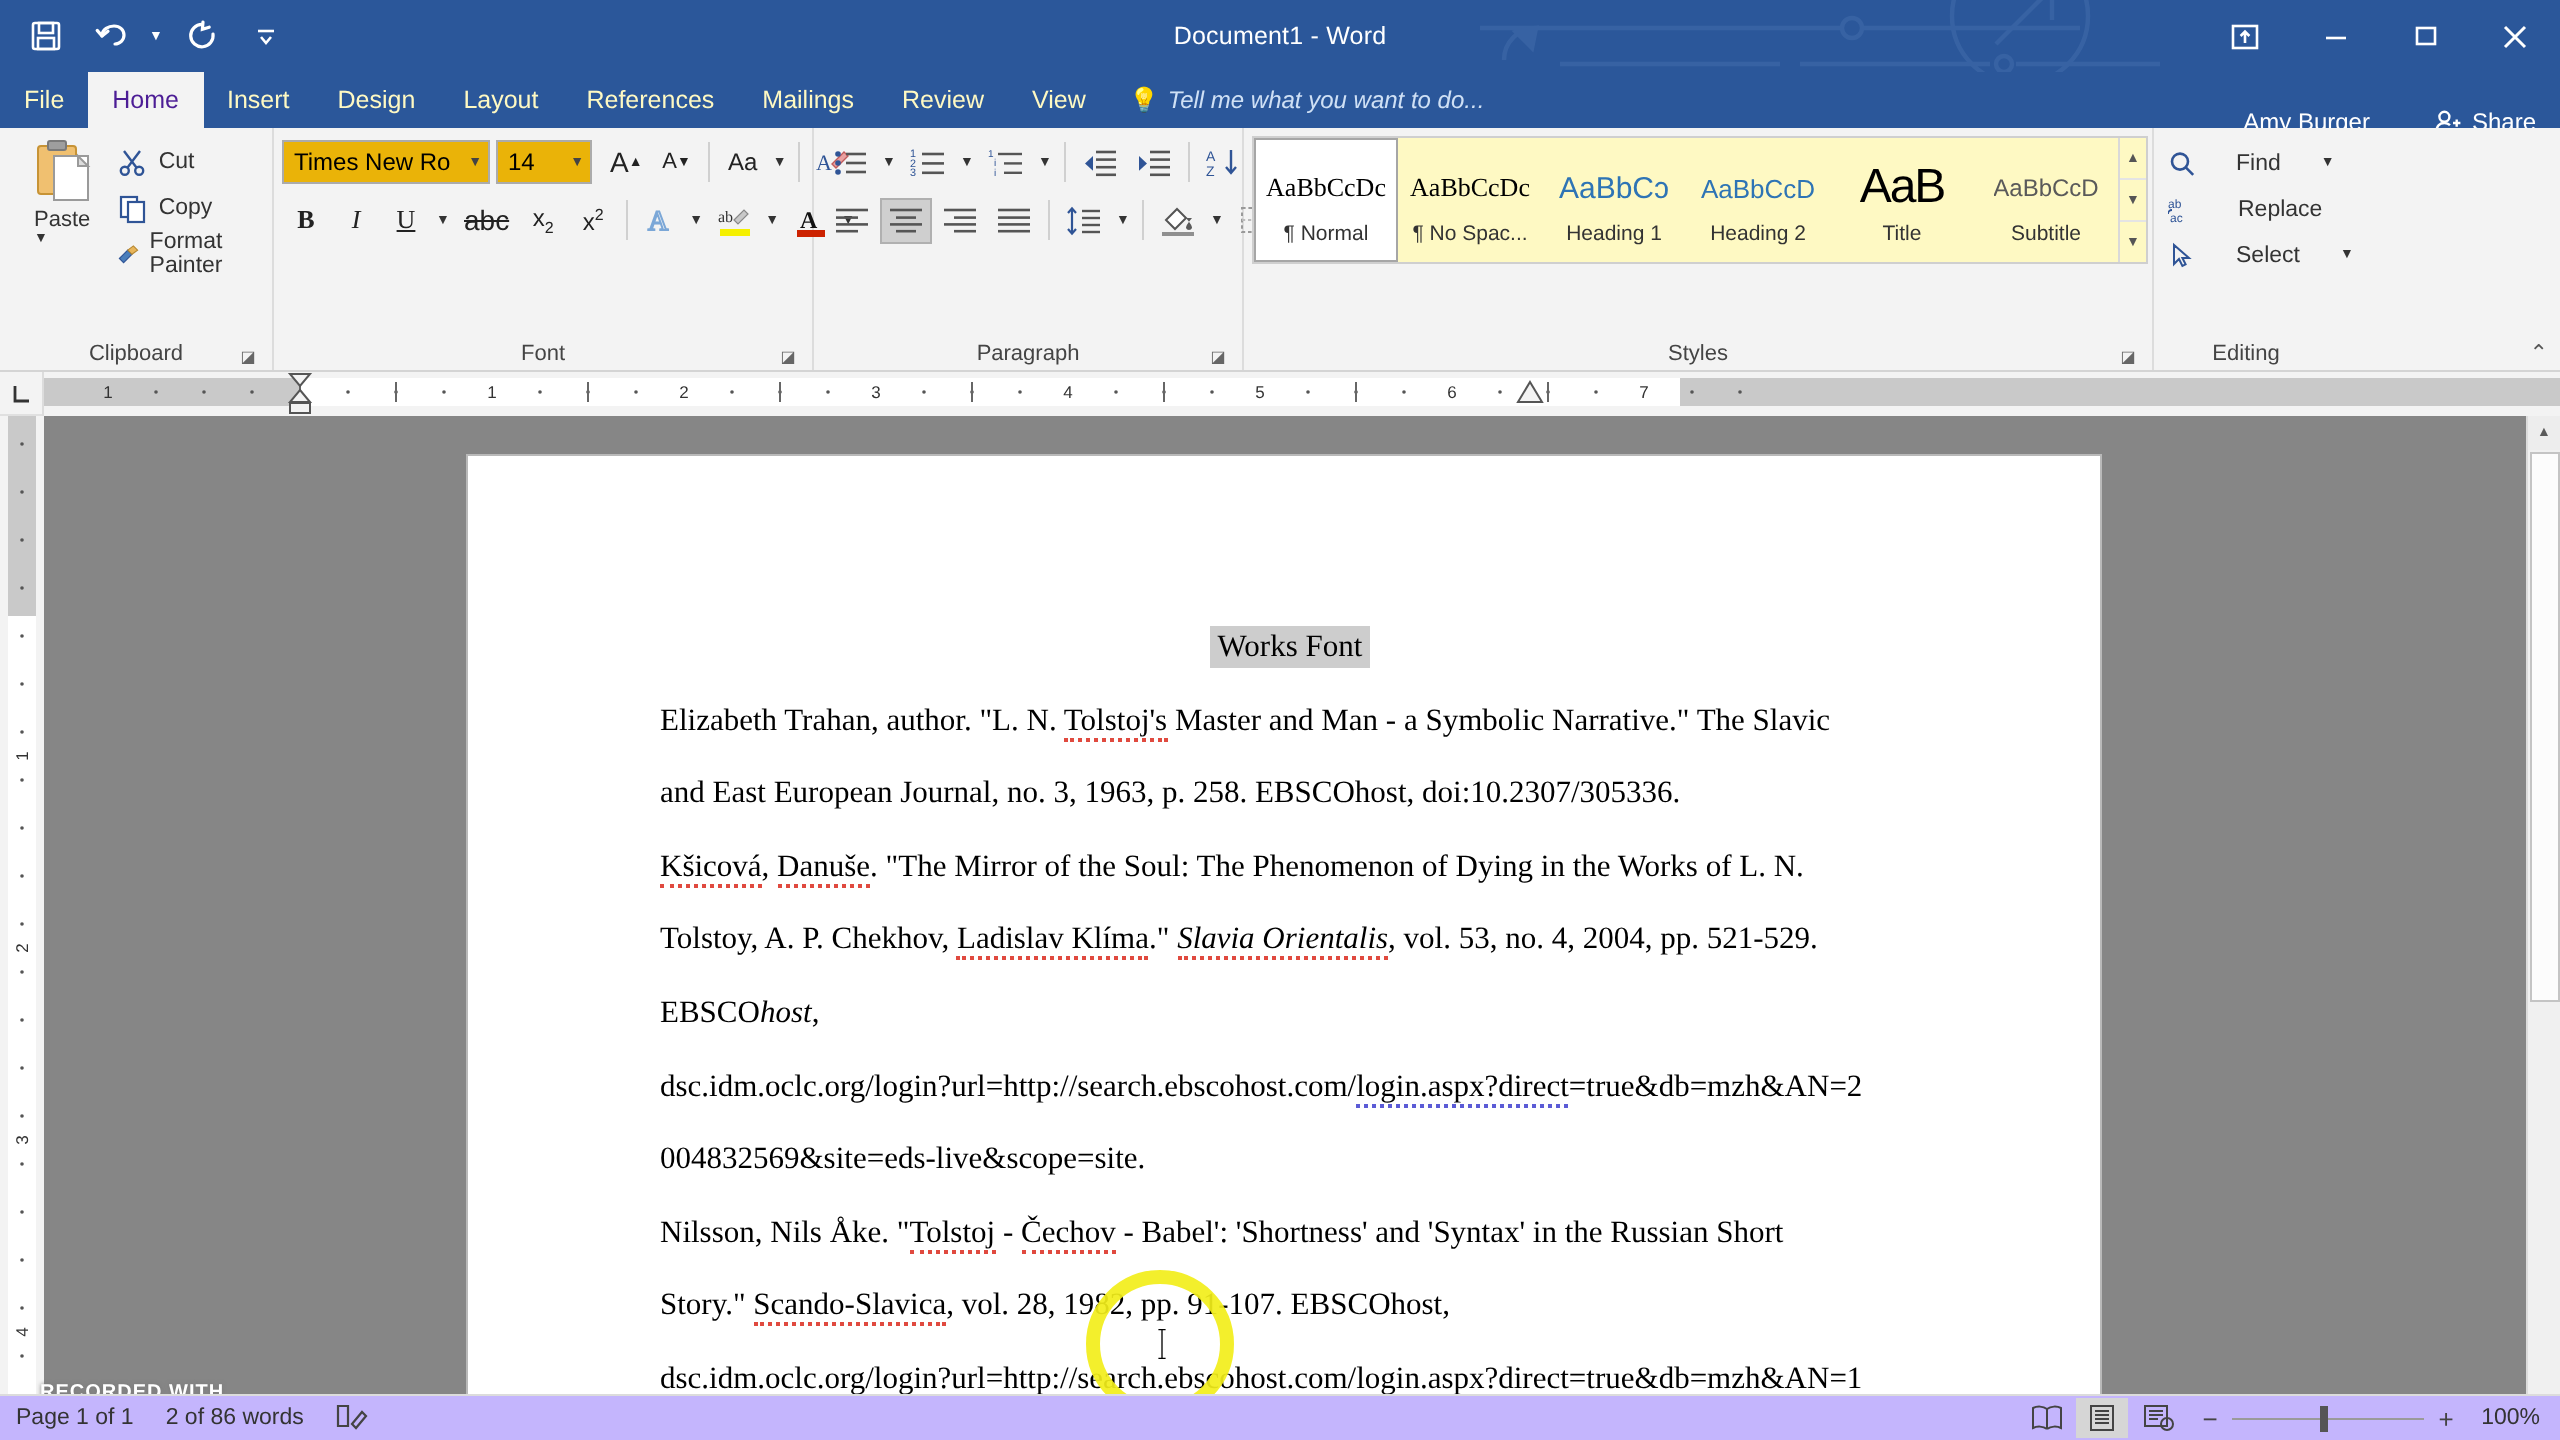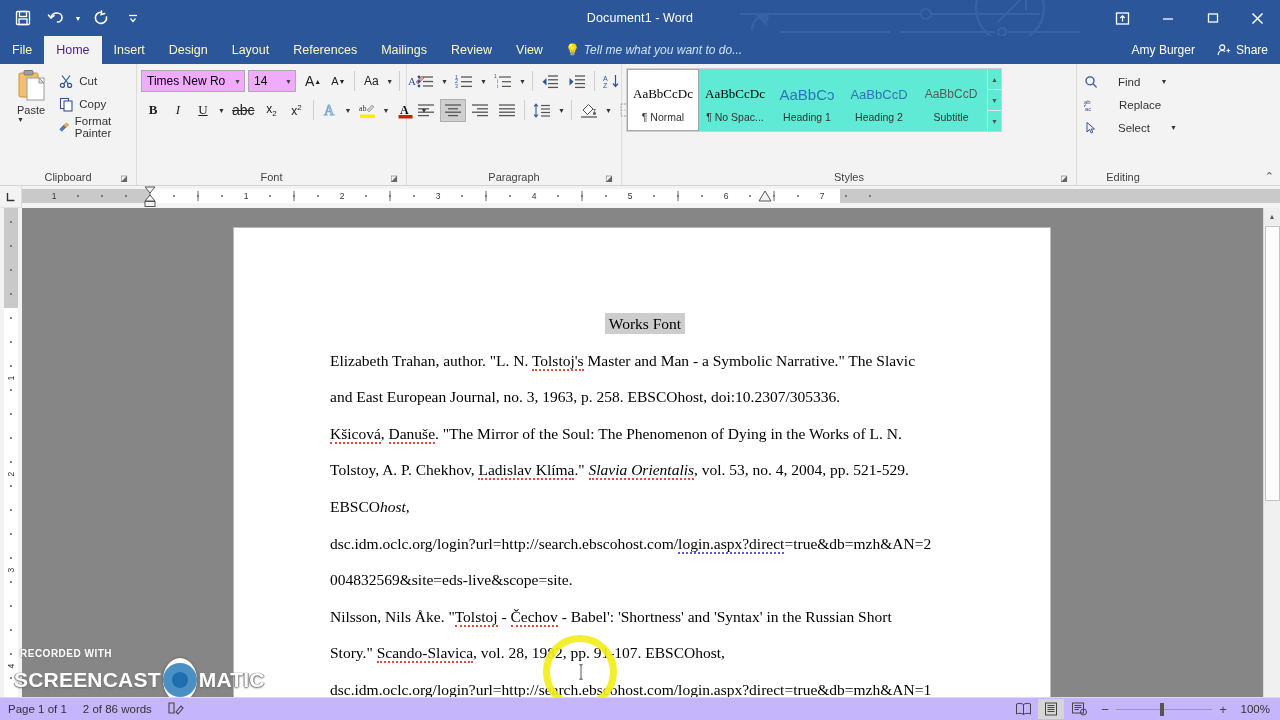--- a/index.html
+++ b/index.html
@@ -62,22 +62,22 @@
     display: flex; align-items: center;
     color: #fef9c3; font-size: 12.5px;
   }
   .tab.active { background: #f3f3f3; color: #4c1d95; }
   .tellme {
     display: flex; align-items: center; gap: 4px;
     padding: 0 10px; color: #cfe0f5; font-size: 12px; font-style: italic;
   }
   .tellme .bulb { color: #ffd24d; font-size: 12px; font-style: normal;}
   .account {
-    position: absolute; right: 0; top: 0; height: 28px;
-    display: flex; align-items: center; gap: 4px;
+    position: absolute; right: 0; top: 11px; height: 28px;
+    display: flex; align-items: center; gap: 14px;
   }
   .acct-name { color: #fff; font-size: 12px; padding: 0 10px; }
   .share-btn {
     display: flex; align-items: center; gap: 5px;
     color: #fff; font-size: 12px; height: 28px;
     padding: 0 12px 0 8px; background: #2b579a;
   }
 
   
   .ribbon {
@@ -117,42 +117,42 @@
     font-size: 11.5px; color: #333; height: 20px; padding: 0 4px;
   }
 
   
   .fontgrp { width: 270px; }
   .row { display: flex; align-items: center; gap: 1px; }
   .row.r1 { height: 27px; padding-top:1px; }
   .row.r2 { height: 26px; margin-top: 3px; }
   .combo {
     display: flex; align-items: center; justify-content: space-between;
-    background: #f0abfc; border: 1px solid #ababab; height: 22px;
+    background: #eab308; border: 1px solid #ababab; height: 22px;
     font-size: 12px; color: #000; padding: 0 3px 0 5px;
   }
   .combo.fontname { width: 104px; }
   .combo.fontsize { width: 48px; margin-left: 2px; }
   .combo .car { font-size: 7px; color: #444; padding-left:4px; }
   .ibtn {
     min-width: 24px; height: 23px; padding: 0 3px;
     display: flex; align-items: center; justify-content: center;
     font-size: 13px; color: #222; border: 1px solid transparent;
   }
   .ibtn.on { background: #cfcfcf; border-color:#b0b0b0; }
   .caretbtn { width: 11px; height: 23px; display:flex; align-items:center; justify-content:center; font-size:7px; color:#333;}
   .sep { width: 1px; height: 20px; background: #d0d0d0; margin: 0 3px; }
 
   
   .paragrp { width: 215px; }
 
   
   .stylesgrp { width: 455px; }
   .styles-gallery {
-    display: flex; border: 1px solid #cfcfcf; background: #5eead4;
+    display: flex; border: 1px solid #cfcfcf; background: #fef9c3;
     height: 64px; margin-top: 1px;
   }
   .style-item {
     width: 72px; height: 62px;
     display: flex; flex-direction: column; align-items: center; justify-content: center;
     border: 1px solid transparent;
   }
   .style-item.sel { border-color: #a6a6a6; background:#fff; box-shadow: inset 0 0 0 1px #fff;}
   .style-preview { font-size: 13px; height: 34px; display:flex; align-items:center; overflow:hidden; white-space:nowrap;}
   .style-name { font-size: 10.5px; color:#333; white-space:nowrap; }
@@ -688,20 +688,24 @@
             <div class="style-preview" style="color:#000;font-size:13px;font-family:'Liberation Serif',serif;">AaBbCcDc</div>
             <div class="style-name">¶ No Spac...</div>
           </div>
           <div class="style-item">
             <div class="style-preview" style="color:#2e74b5;font-size:15px;">AaBbCɔ</div>
             <div class="style-name">Heading 1</div>
           </div>
           <div class="style-item">
             <div class="style-preview" style="color:#2e74b5;font-size:13px;">AaBbCcD</div>
             <div class="style-name">Heading 2</div>
+          </div>
+          <div class="style-item">
+            <div class="style-preview" style="color:#000;font-size:24px;letter-spacing:-1px;">AaB</div>
+            <div class="style-name">Title</div>
           </div>
           <div class="style-item">
             <div class="style-preview" style="color:#5a5a5a;font-size:12px;">AaBbCcD</div>
             <div class="style-name">Subtitle</div>
           </div>
           <div class="styles-scroll">
             <div>▲</div>
             <div>▼</div>
             <div style="border-bottom:none;">▼</div>
           </div>
@@ -892,29 +896,20 @@
       <div class="vscroll">
         <div class="scroll-arrow">▲</div>
         <div class="vthumb"></div>
 
       </div>
     </div>
   </div>
 
   <div class="watermark">
     <div class="wm-top">RECORDED WITH</div>
-    <div class="wm-main">
-      <div class="wm-word">SCREENCAST</div>
-      <div class="wm-ring">
-        <div class="wm-ring-in">
-            <div class="wm-dot"></div>
-          </div>
-      </div>
-      <div class="wm-word">MATIC</div>
-    </div>
   </div>
 
   <div class="statusbar">
     <div class="sb-left">
       <span>Page 1 of 1</span>
       <span>2 of 86 words</span>
       <span>
         <svg width="16" height="14" viewBox="0 0 16 14" fill="none" stroke="#444" stroke-width="1.1">
           <path d="M1 2 H6 V12 H1 Z"></path>
             <path d="M8 11 L13 5 L15 7 L10 13 Z"></path>

